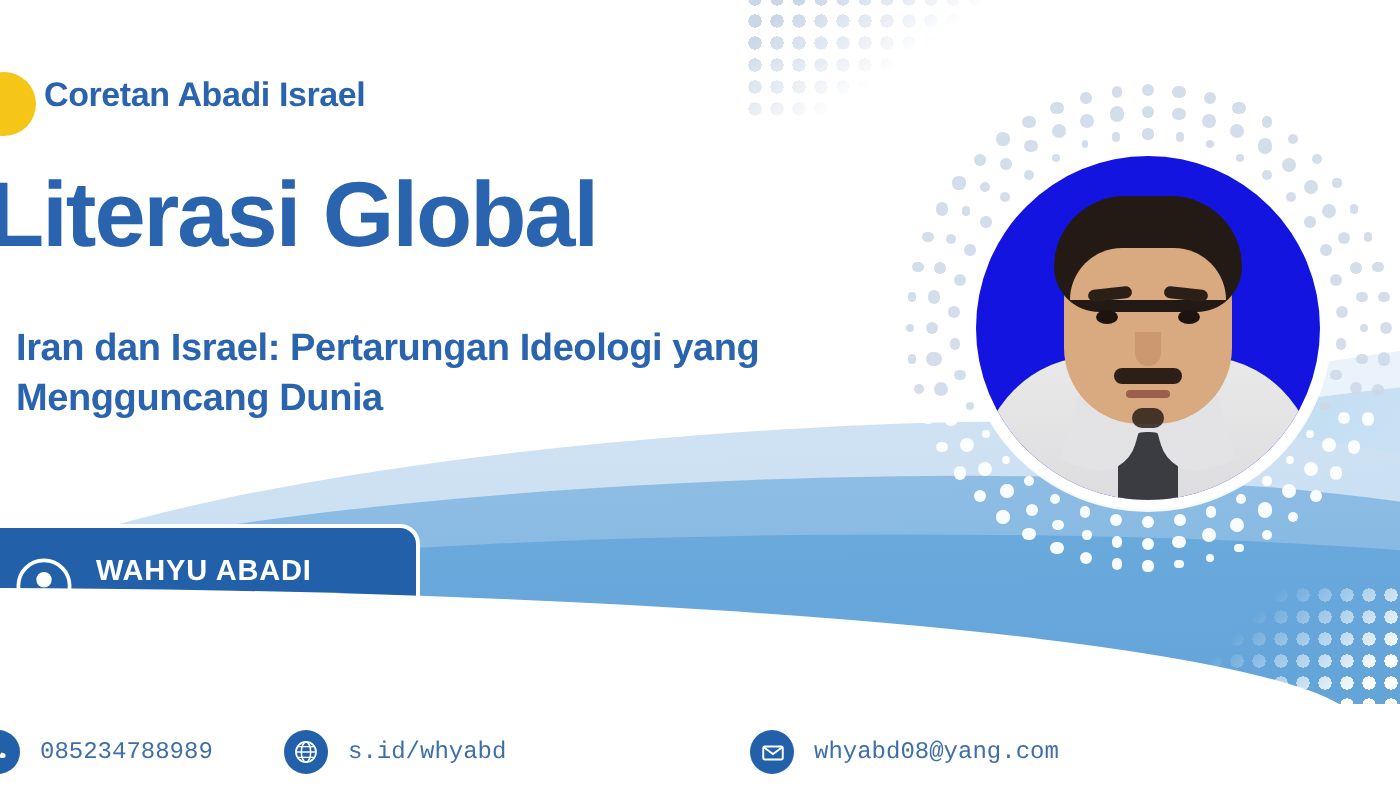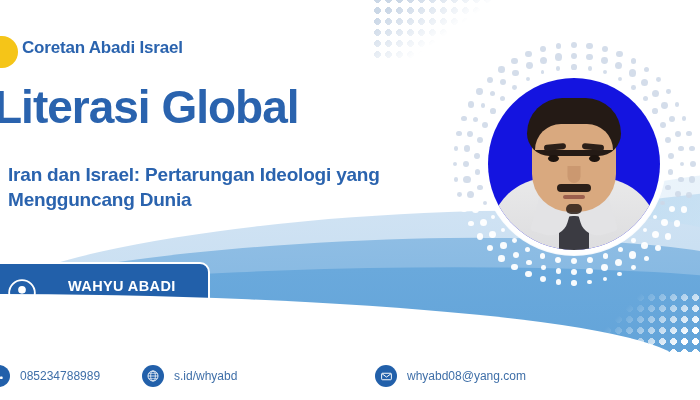--- a/index.html
+++ b/index.html
@@ -153,37 +153,37 @@
     clip-path:polygon(0 0,100% 0,86% 100%,0 100%);
   }
   .badge{
     position:absolute;left:-16px;top:262px;width:226px;height:62px;
     background:#2260AA;border-radius:10px;
     border:2px solid #ffffff;box-sizing:border-box;
     display:flex;align-items:center;gap:12px;padding-left:22px;
   }
   .badge-icon{width:28px;height:28px;flex:0 0 28px;}
   .badge-text{display:flex;flex-direction:column;justify-content:center;}
-  .badge-name{font-size:14.5px;font-weight:bold;color:#ffffff;letter-spacing:.4px;margin-left:20px;}
+  .badge-name{font-size:14.5px;font-weight:bold;color:#ffffff;letter-spacing:.4px;}
   .badge-role{font-size:10.5px;color:#e6eefb;margin-top:2px;}
 
   
   .contacts{
     position:absolute;left:0;bottom:0;width:700px;height:48px;
     display:flex;align-items:center;
   }
   .contact{display:flex;align-items:center;gap:10px;position:absolute;}
   .c-phone{left:-12px;}
   .c-web{left:142px;}
   .c-mail{left:375px;}
   .c-ico{
     width:22px;height:22px;border-radius:50%;background:#2260AA;
     display:flex;align-items:center;justify-content:center;flex:0 0 22px;
   }
-  .c-txt{font-size:12px;color:#3F6FA8;}
+  .c-txt{font-size:12px;color:#3F6FA8;font-family:Liberation Mono, monospace;}
 </style>
 </head>
 <body>
 
 <div class="poster">
 
   <div class="bg-white"></div>
 
   <div class="wave-e"></div>
   <div class="wave-d"></div>

